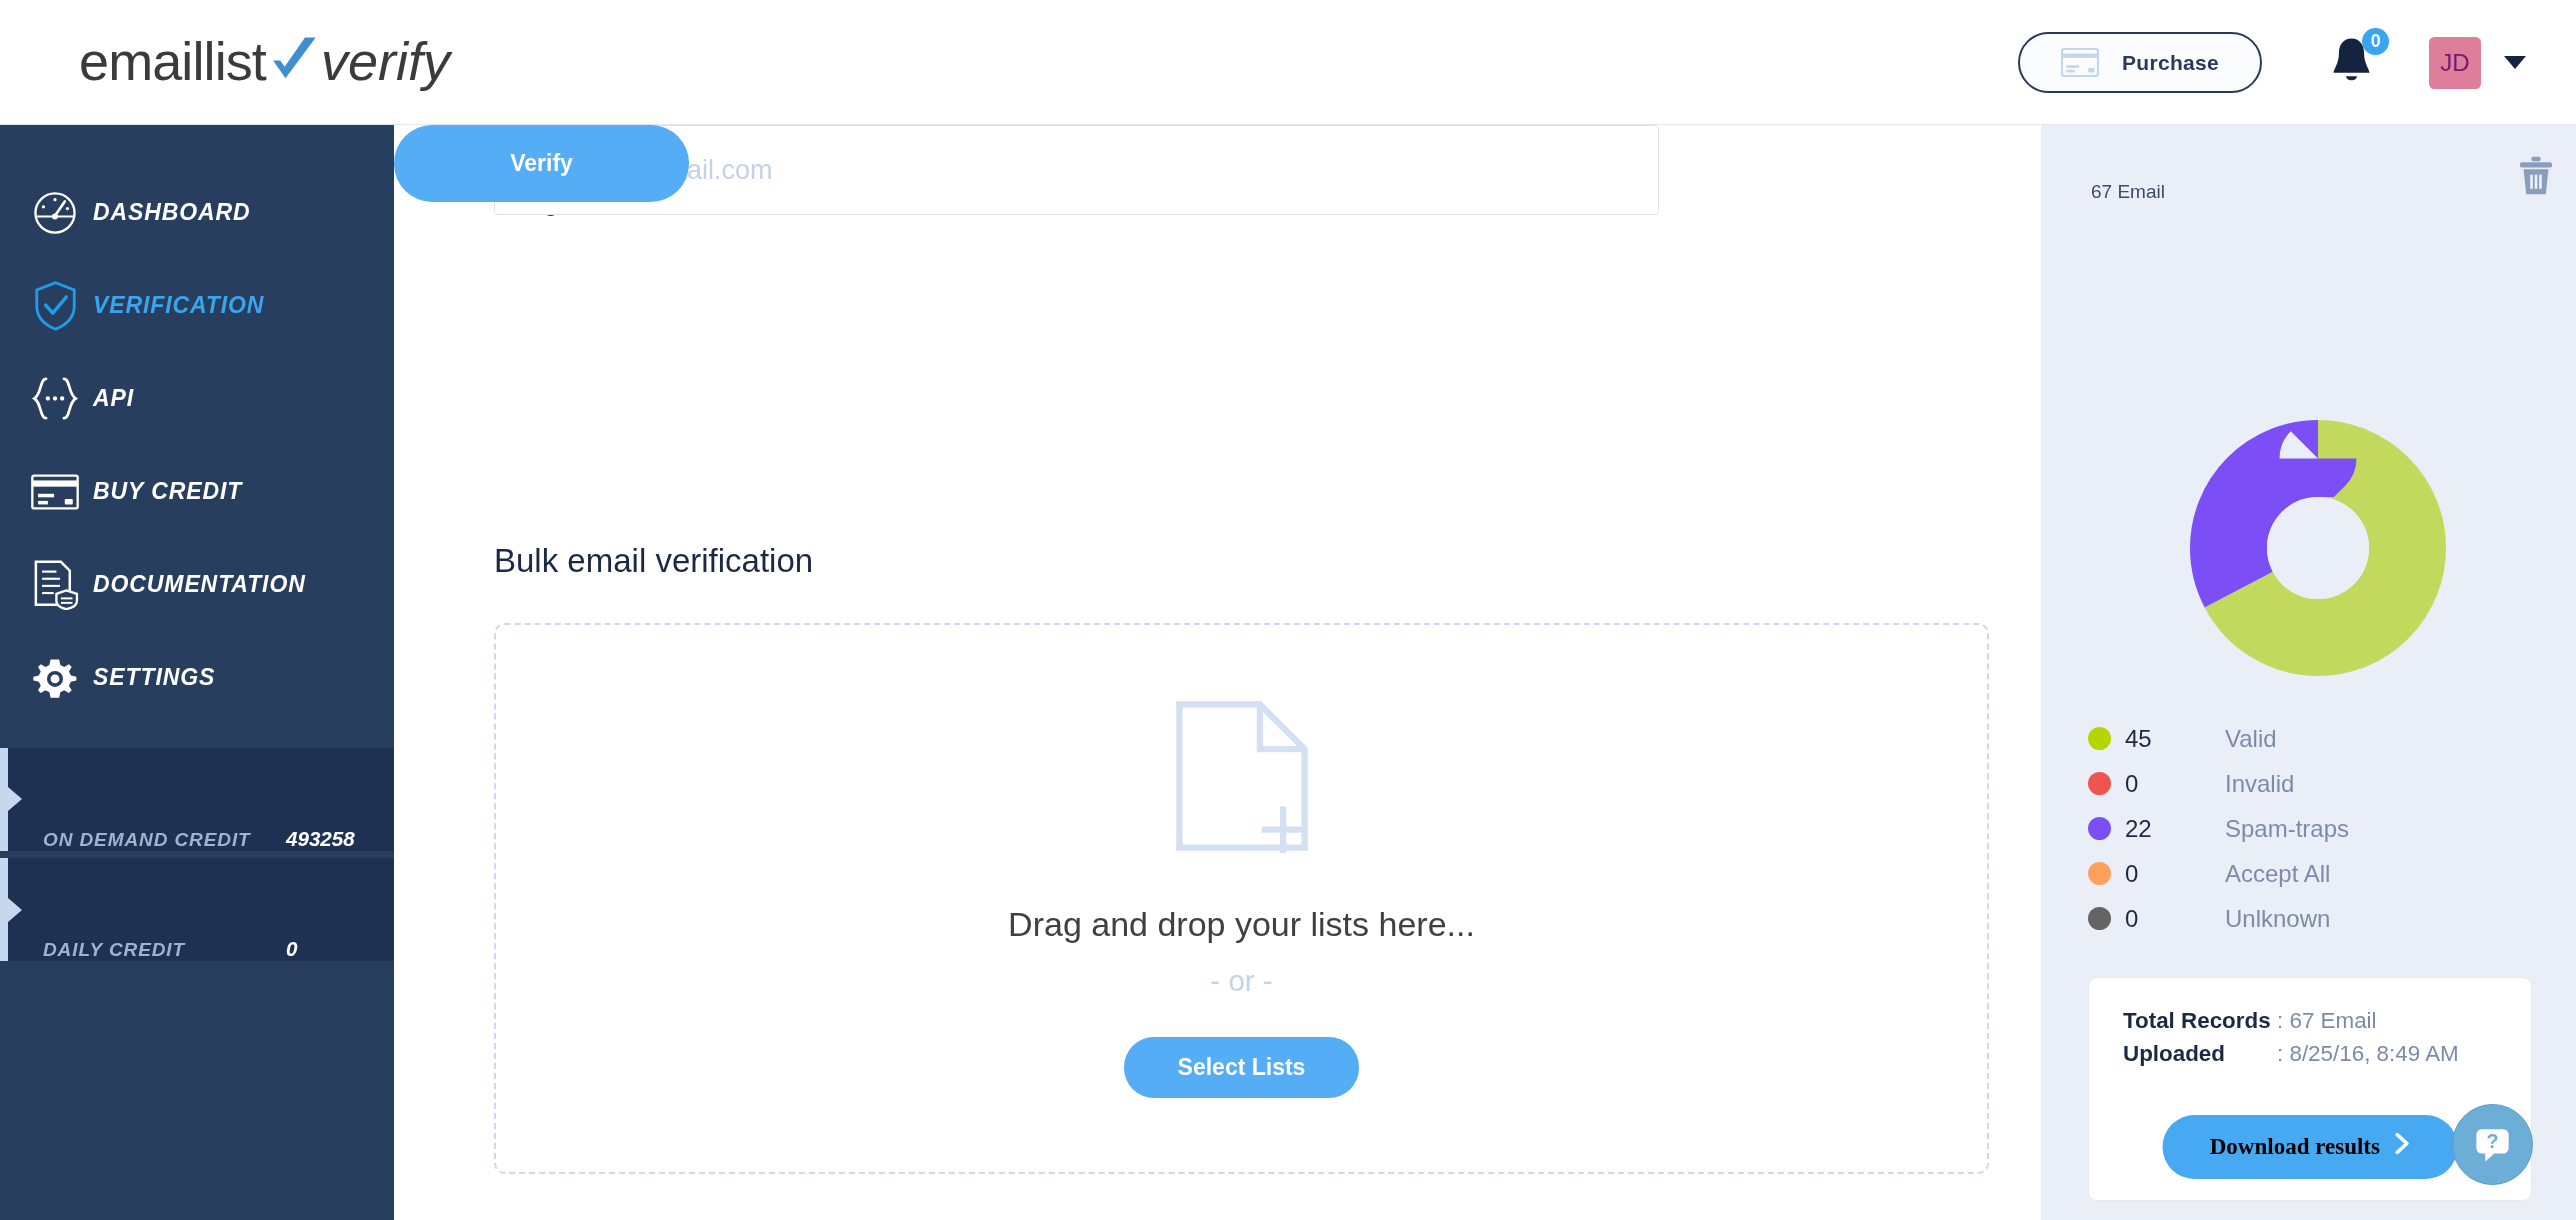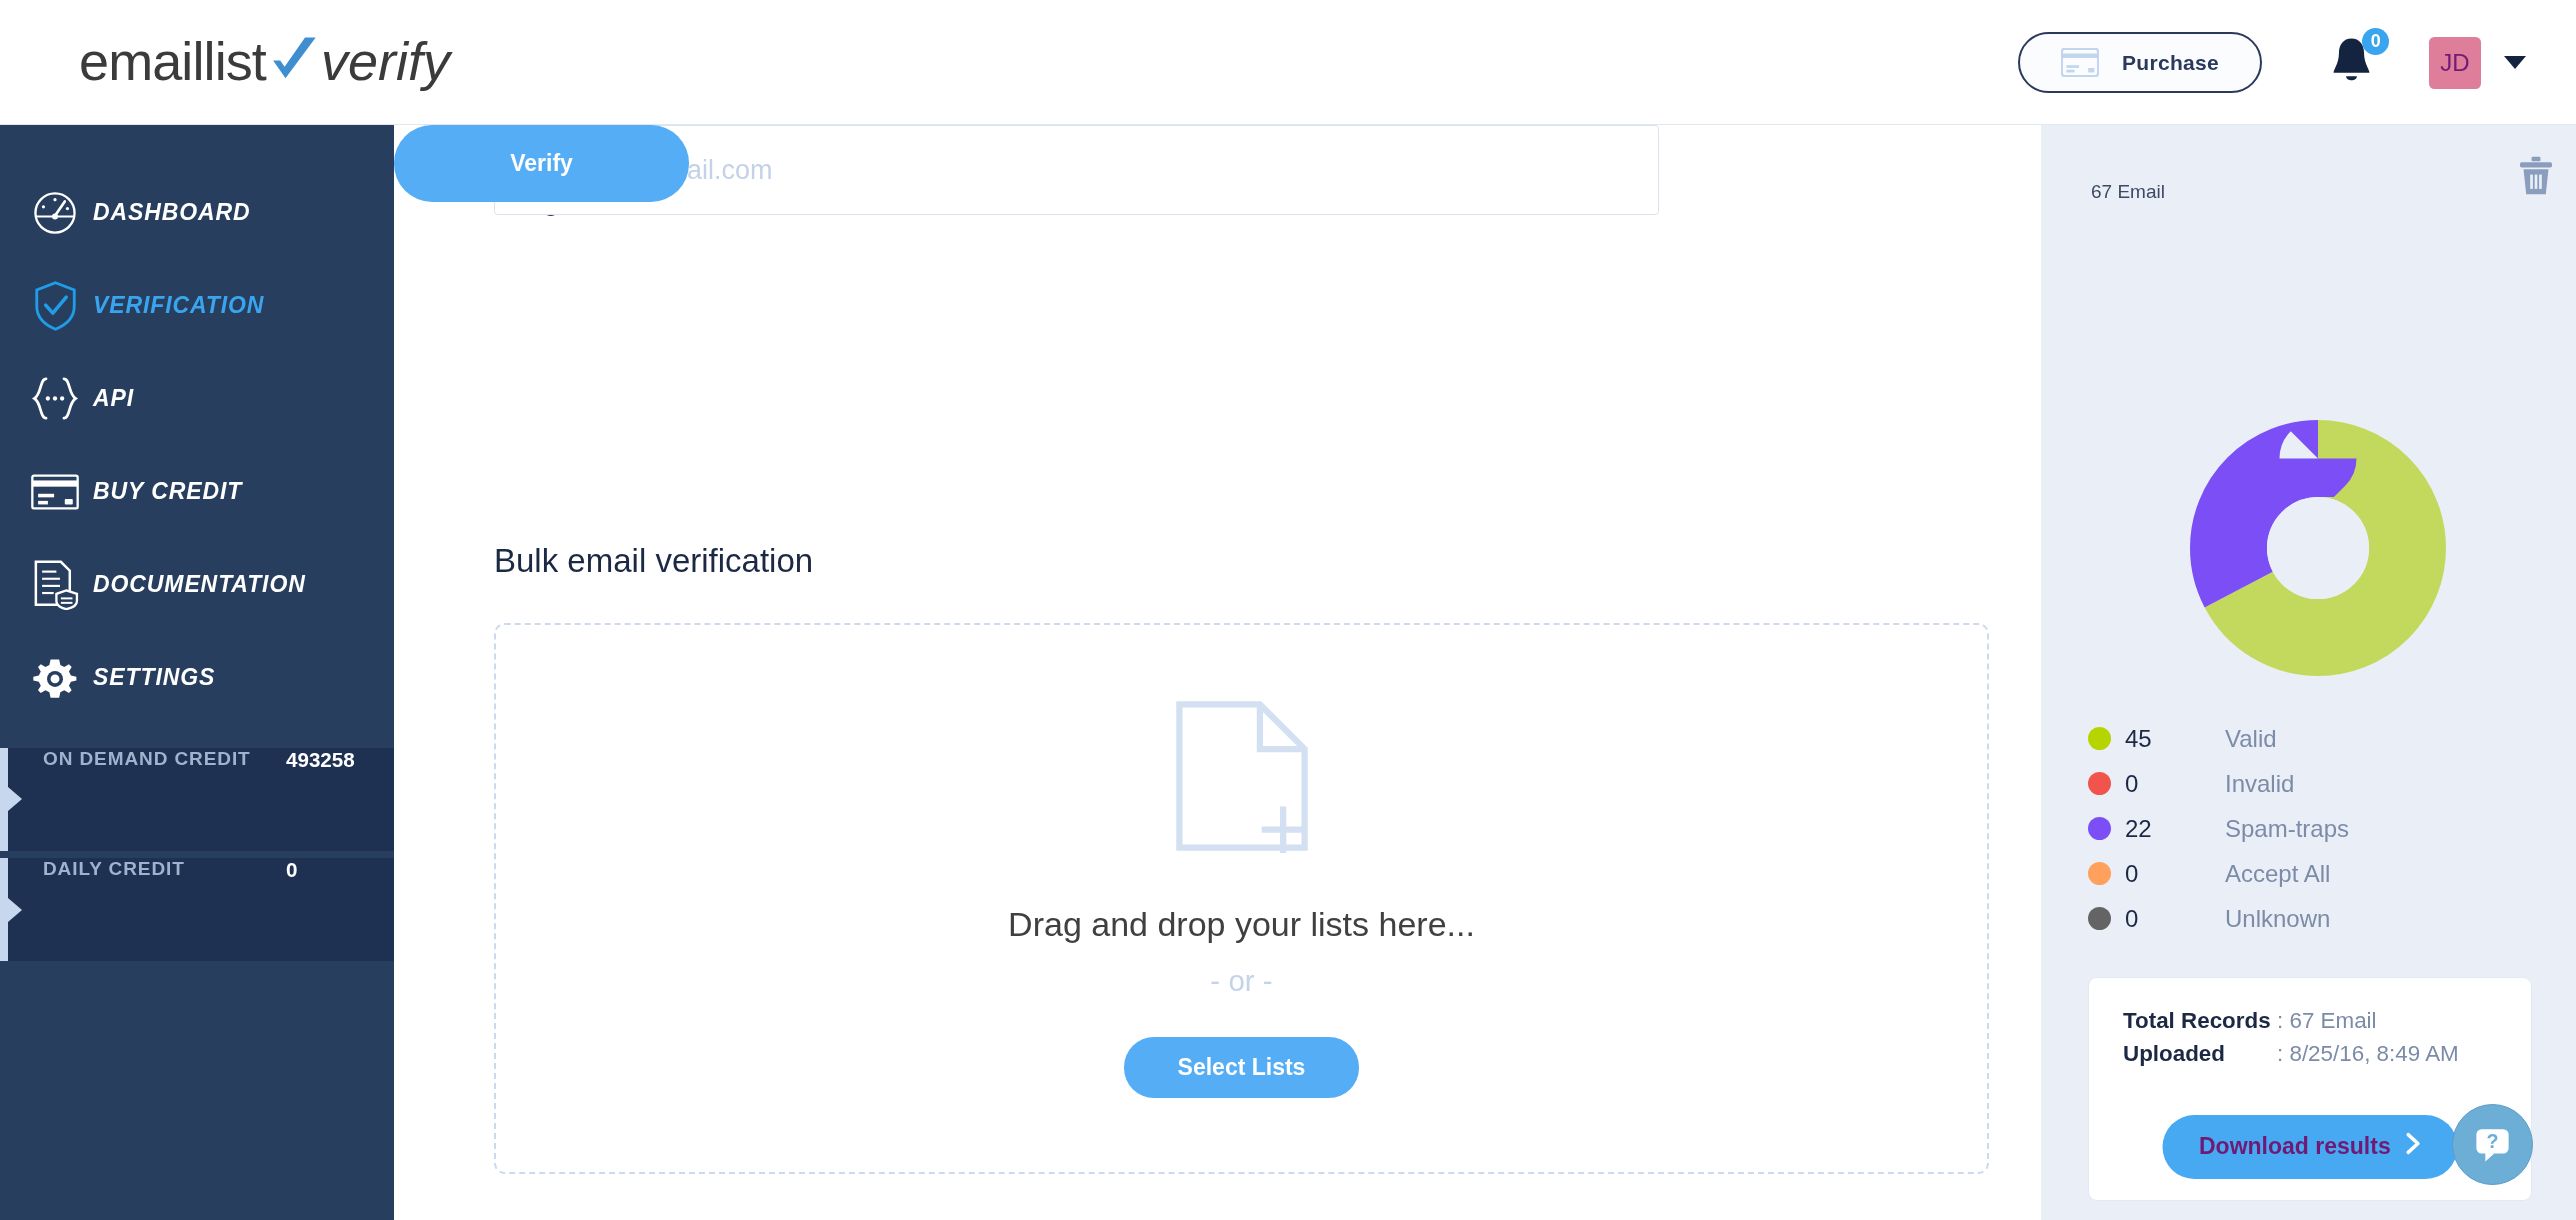--- a/index.html
+++ b/index.html
@@ -64,22 +64,22 @@
   .nav-icon { width: 52px; height: 52px; flex: 0 0 52px; display: flex; align-items: center; justify-content: center; }
   .nav-label {
     margin-left: 12px; font-size: 23px; font-weight: bold; color: #ffffff;
     letter-spacing: 0.9px;
     font-style: italic;
   }
   .nav-item.active .nav-label { color: #3aa5ef; }
 
   .credits { position: absolute; left: 0; bottom: 0; width: 394px; }
   .credit-row {
-    position: relative; height: 103px; display: flex; align-items: flex-start;
-    background: #1f3152; cursor: pointer;
+    position: relative; height: 103px; display: flex; align-items: flex-end;
+    background: #1f3152; cursor: pointer; font-style: italic;
   }
   .credit-row + .credit-row { margin-top: 7.2px; }
   .credit-bar { position: absolute; left: 0; top: 0; width: 8px; height: 103px; background: #c7d7ee; }
   .credit-arrow {
     position: absolute; left: 8px; top: 50%; transform: translateY(-50%);
     width: 0; height: 0;
     border-top: 12.5px solid transparent; border-bottom: 12.5px solid transparent;
     border-left: 14.3px solid #c7d7ee;
   }
   .credit-name { margin-left: 43px; font-size: 19px; font-weight: bold; color: #9fb2ce; letter-spacing: 0.9px; }
@@ -142,23 +142,23 @@
     position: absolute; left: 47px; top: 852px; width: 444px; height: 224px;
     background: #ffffff; border: 1.8px solid #e3e9f3; border-radius: 9px;
   }
   .rec-row { display: flex; margin: 0 0 0 34px; font-size: 22.4px; line-height: 1.46; }
   .rec-row.first { margin-top: 27px; }
   .rec-key { width: 154px; font-weight: bold; color: #1c2944; }
   .rec-val { color: #7c8ba8; }
   .download-btn {
     position: absolute; left: 50%; transform: translateX(-50%); bottom: 21.5px;
     width: 295px; height: 64px; background: #47a9f2; border: none; border-radius: 32px;
-    color: #701a75; font-size: 23px; font-weight: bold; cursor: pointer;
+    color: #000000; font-size: 23px; font-weight: bold; cursor: pointer;
     display: flex; align-items: center; justify-content: center; gap: 14.3px;
-    font-family: Liberation Sans, sans-serif;
+    font-family: Liberation Serif, serif;
   }
   .help-fab {
     position: absolute; right: 43px; bottom: 36px; width: 81px; height: 81px;
     border-radius: 50%; background: #6daed6; border: 1.8px solid #5b9cc6;
     display: flex; align-items: center; justify-content: center; cursor: pointer;
   }
 </style>
 </head>
 <body>
 

